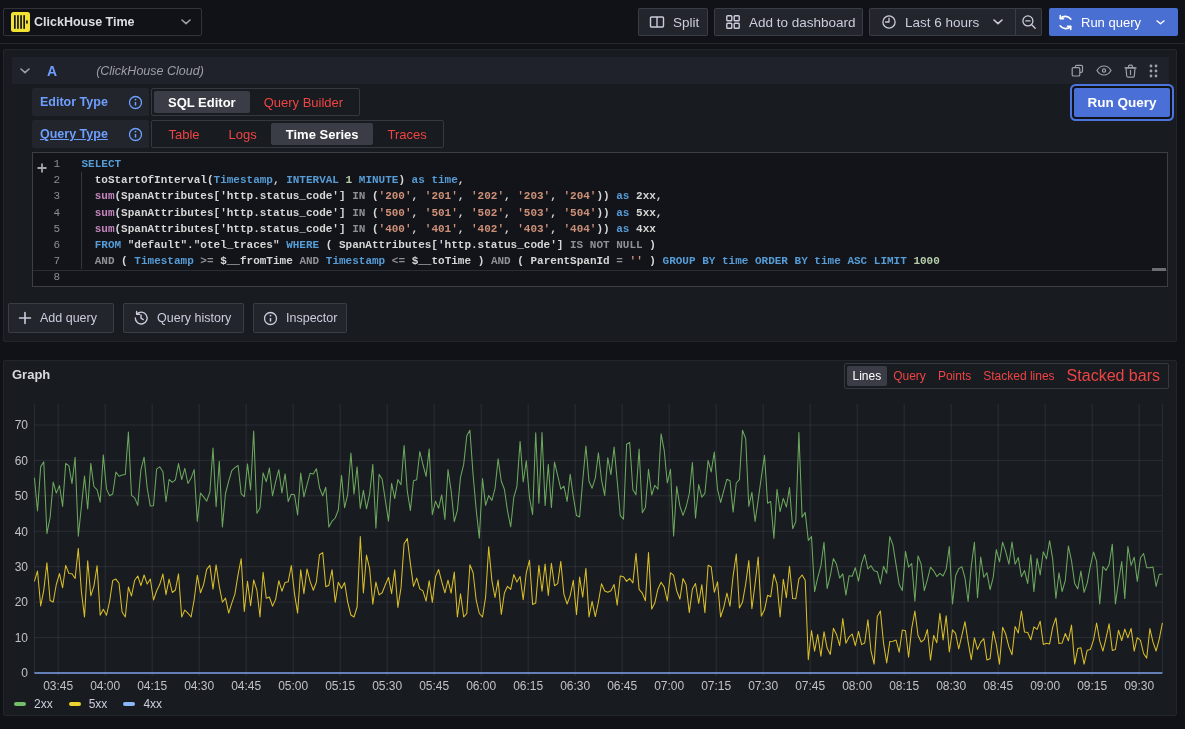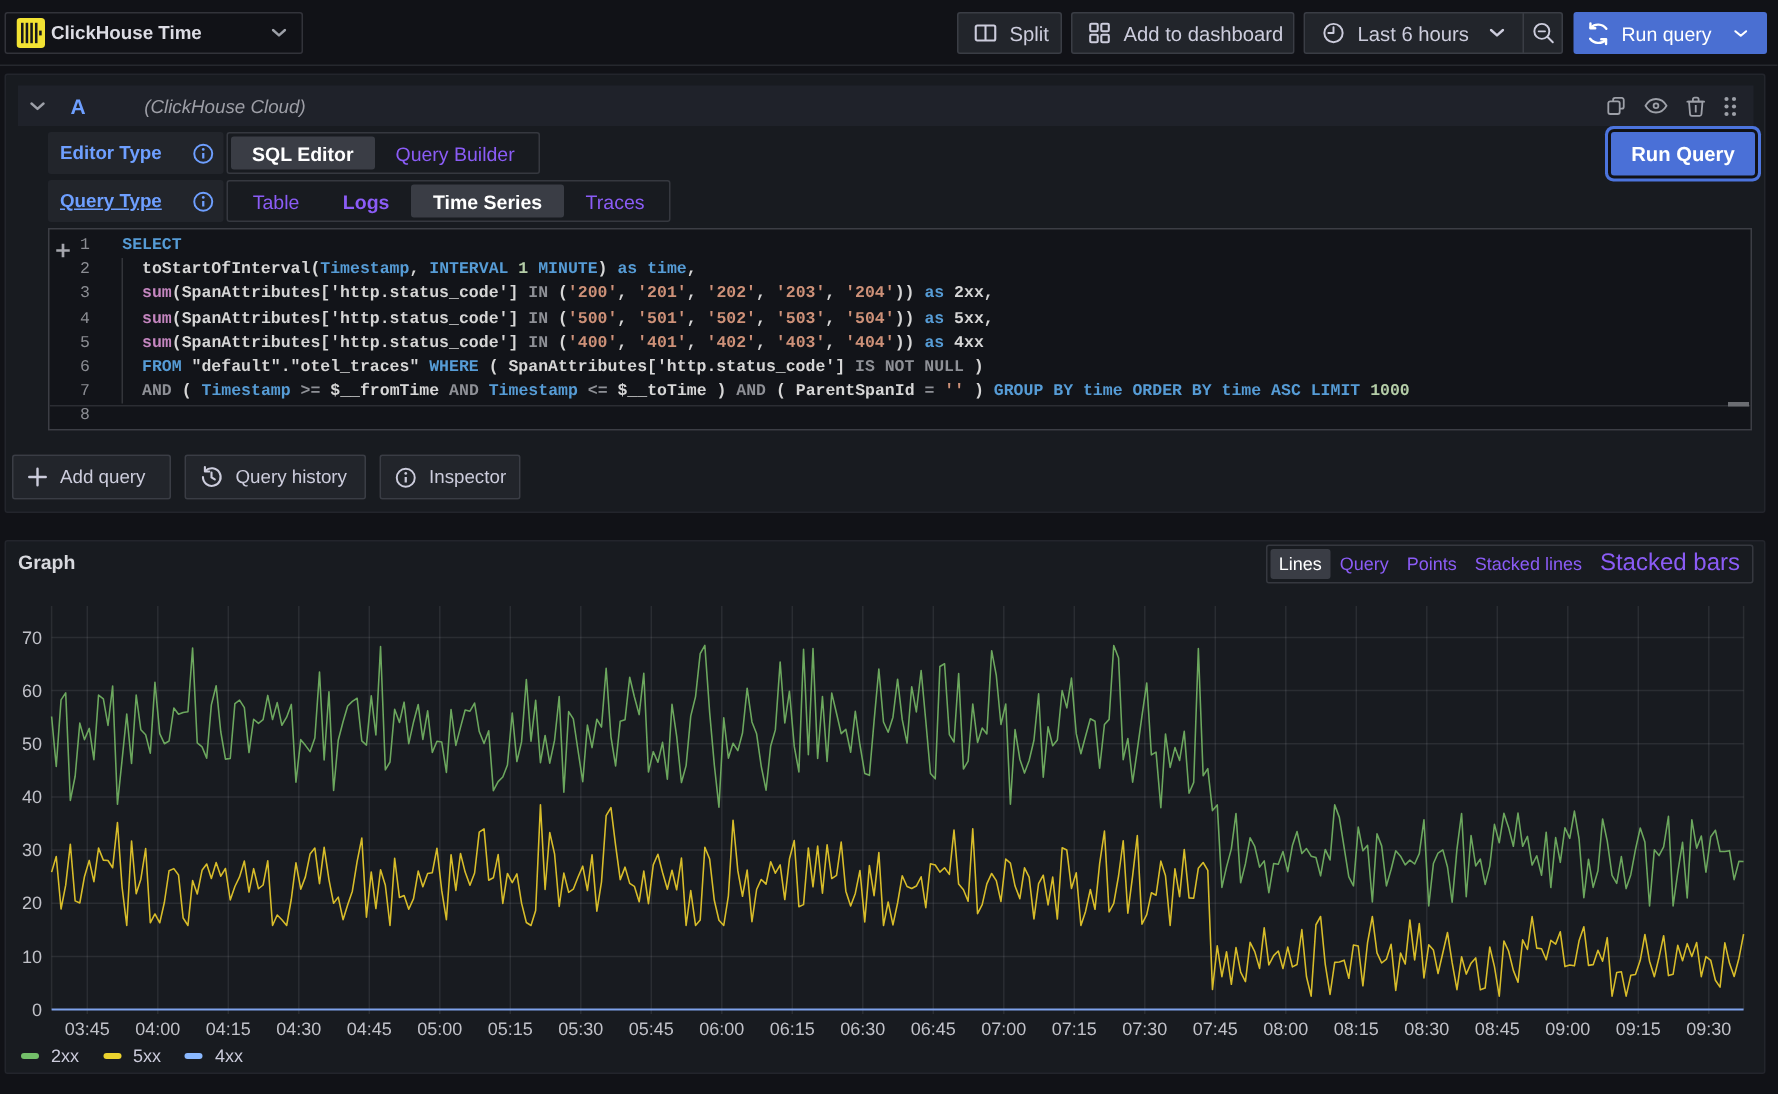--- a/index.html
+++ b/index.html
@@ -7,21 +7,21 @@
 .abs { position:absolute; }
 .btn { position:absolute; display:flex; align-items:center; border-radius:2px;
   background:#22252b; border:1px solid rgba(204,204,220,0.15); color:#ccccdc;
   font-size:13.5px; font-weight:500; }
 .btn .ic { display:flex; align-items:center; margin-right:8px; }
 .panel { position:absolute; background:#181b20; border:1px solid #23252c; border-radius:2px; }
 .chip { position:absolute; background:#22252b; border-radius:2px; display:flex;
   align-items:center; color:#6e9fff; font-size:12.5px; font-weight:700; }
 .seg { position:absolute; border:1px solid rgba(204,204,220,0.17); border-radius:2px;
   display:flex; align-items:stretch; padding:2px; }
-.seg .it { display:flex; align-items:center; padding:0 14px; color:#8b5cf6;
+.seg .it { display:flex; align-items:center; padding:0 14px; color:#ef4444;
   font-size:13px; border-radius:2px; white-space:nowrap; }
 .seg .on { background:#3a3d45; color:#ffffff; font-weight:700; }
 .chart { position:absolute; left:0; top:0; }
 i { font-style:normal; }
 </style></head>
 <body>
 
 <div class="abs" style="left:0;top:0;width:1185px;height:44px;background:#111217;border-bottom:1px solid #26282e;"></div>
 <div class="abs" style="left:3px;top:8px;width:199px;height:28px;border:1px solid rgba(204,204,220,0.18);border-radius:2px;display:flex;align-items:center;">
   <span style="display:flex;margin-left:7px;">
@@ -151,21 +151,21 @@
     <span style="margin-left:auto;margin-right:6px;display:flex;">
       <svg class="" width="15" height="15" viewBox="0 0 15 15" fill="none">
         <circle cx="7.5" cy="7.5" r="6" stroke="#6e9fff" stroke-width="1.3"></circle>
         <line x1="7.5" y1="7" x2="7.5" y2="10.6" stroke="#6e9fff" stroke-width="1.5"></line>
         <circle cx="7.5" cy="4.6" r="0.9" fill="#6e9fff"></circle>
       </svg>
     </span>
   </div>
 <div class="seg" style="left:151px;top:120px;height:28px;">
   <div class="it" style="padding:0 14.5px;text-align:center;">Table</div>
-    <div class="it" style="padding:0 14.5px;font-weight:bold;">Logs</div>
+    <div class="it" style="padding:0 14.5px;">Logs</div>
     <div class="it on" style="padding:0 14.5px;">Time Series</div>
     <div class="it" style="padding:0 14.5px;">Traces</div>
 </div>
 
 <div class="abs" style="left:32px;top:152px;width:1136px;height:135px;background:#121419;border:1px solid #3c3e45;"></div>
 <div class="abs" style="left:37px;top:159px;"><svg class="" width="10" height="10" viewBox="0 0 10 10" fill="none">
       <path d="M5 0.5v9M0.5 5h9" stroke="#a5a6ad" stroke-width="1.8"></path>
     </svg></div>
 <div class="abs" style="left:40px;top:156px;width:20px;font:11px/16.2px 'Liberation Mono',monospace;color:#8b8d93;text-align:right;">1<br>2<br>3<br>4<br>5<br>6<br>7<br>8</div>
 <div class="abs" style="left:81px;top:172px;width:1px;height:97px;background:#33353a;"></div>

